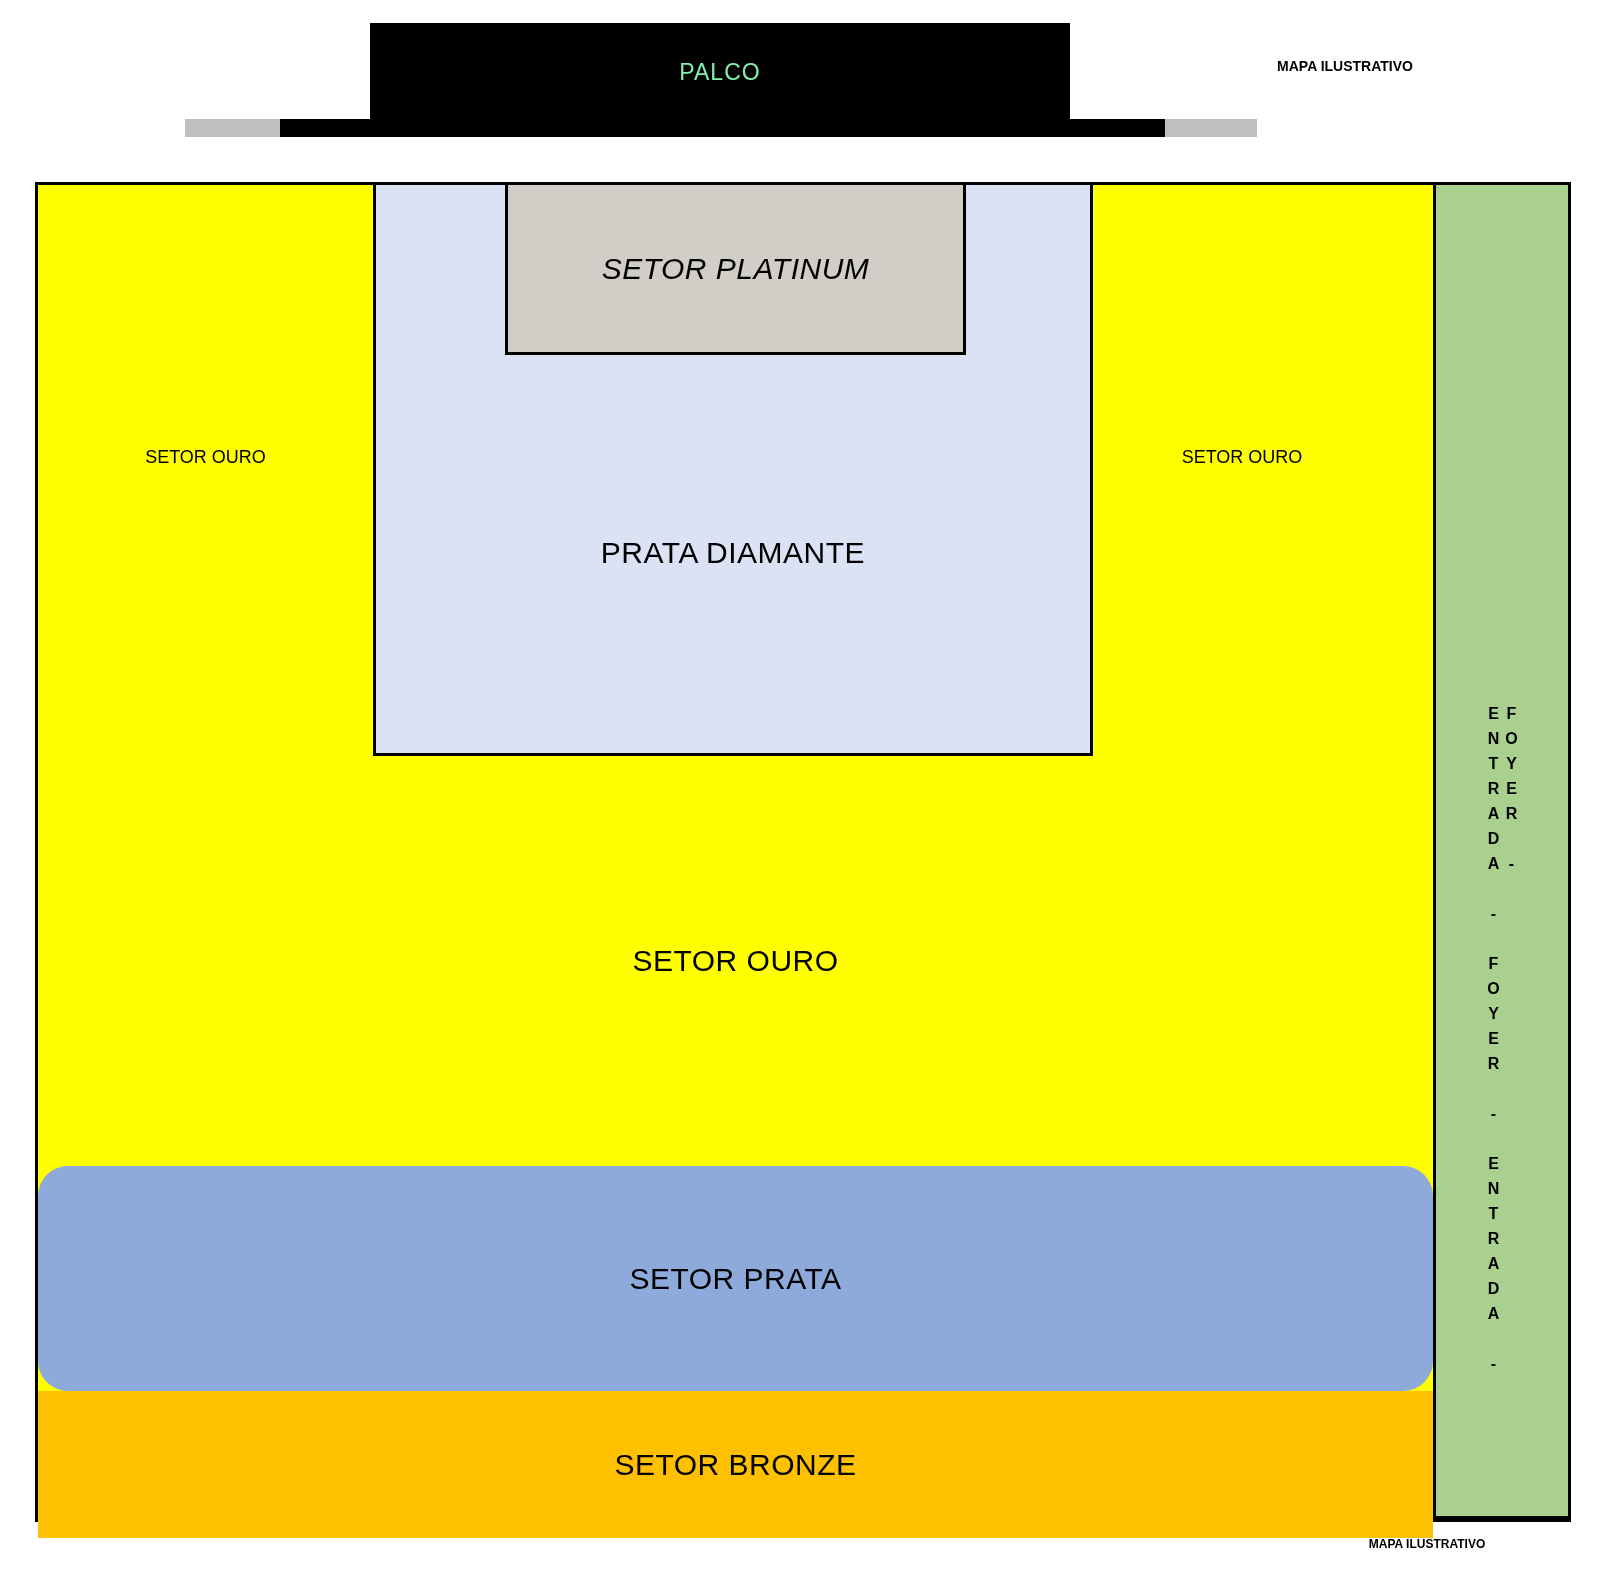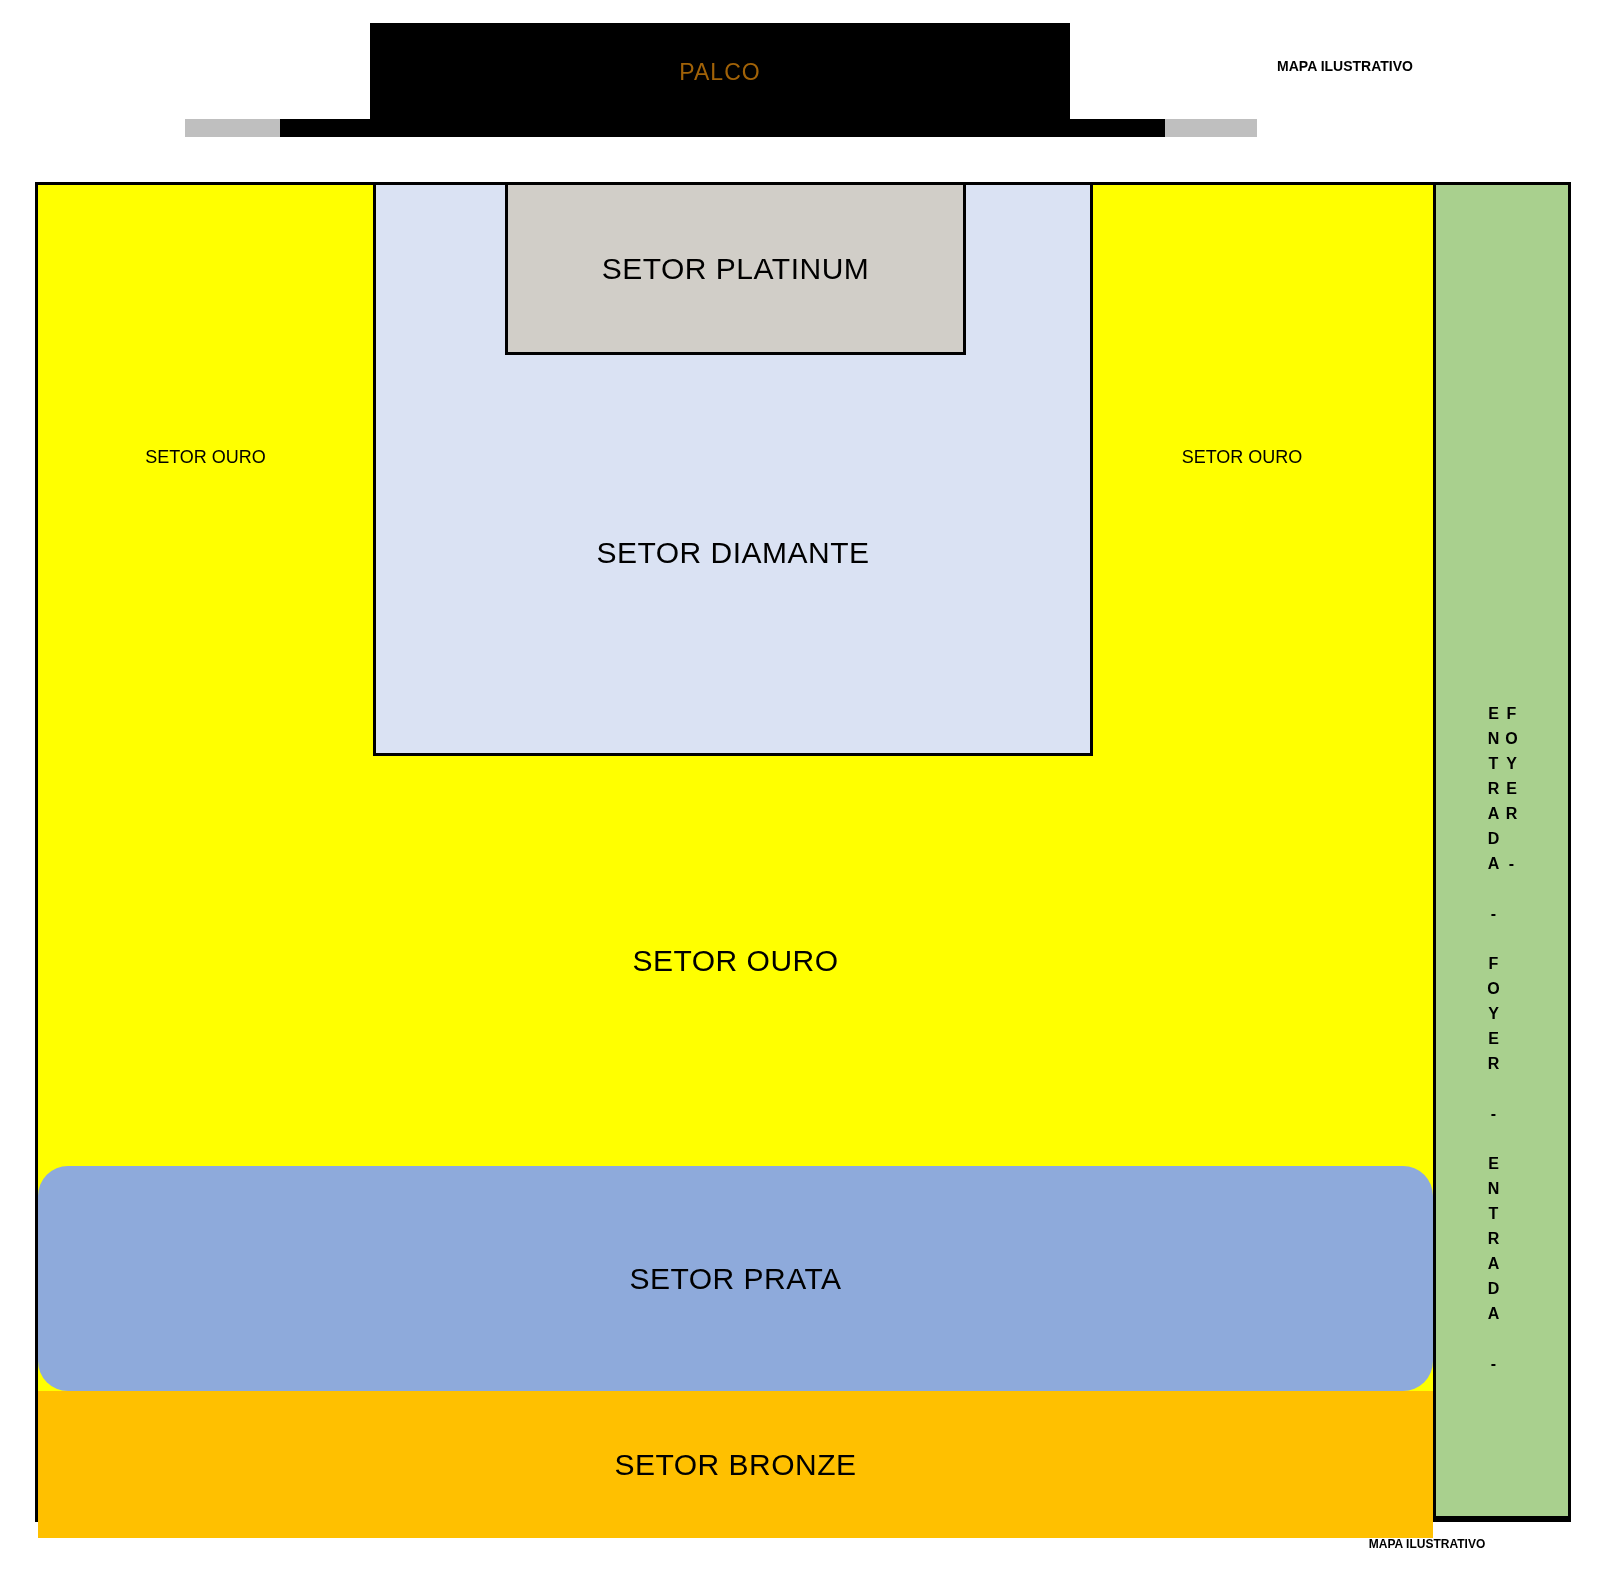--- a/index.html
+++ b/index.html
@@ -85,37 +85,37 @@
     font-size: 16px; font-weight: bold;
     letter-spacing: 8px;
   }
 </style>
 </head>
 <body>
 
 <div id="canvas">
 
   <div class="abs stage-box" style="background-color: rgb(0, 0, 0);">
-    <span class="stage-label" style="color: #a16207;">PALCO</span>
+    <span class="stage-label" style="color: #86efac;">PALCO</span>
   </div>
   <div class="abs stage-bar" style="background-color: rgb(0, 0, 0);"></div>
   <div class="abs wing-left" style="background-color: rgb(191, 191, 191);"></div>
   <div class="abs wing-right" style="background-color: rgb(191, 191, 191);"></div>
 
   <div class="abs note-top">MAPA ILUSTRATIVO</div>
   <div class="abs note-bottom">MAPA ILUSTRATIVO</div>
 
   <div class="abs venue-map" style="background-color: rgb(255, 255, 0);">
 
     <div class="abs sector-diamante" style="background-color: rgb(218, 226, 243);">
-      <div class="abs sector-platinum" style="background-color: rgb(209, 206, 200);">
+      <div class="abs sector-platinum" style="background-color: rgb(209, 206, 200); font-style: italic;">
         <span class="sector-label-lg">SETOR PLATINUM</span>
       </div>
       <div class="abs diamante-label-area">
-        <span class="sector-label-lg">SETOR DIAMANTE</span>
+        <span class="sector-label-lg">PRATA DIAMANTE</span>
       </div>
     </div>
 
     <div class="abs ouro-left-label sector-label-sm">SETOR OURO</div>
     <div class="abs ouro-right-label sector-label-sm">SETOR OURO</div>
     <div class="abs ouro-main-label-area">
       <span class="sector-label-lg">SETOR OURO</span>
     </div>
 
     <div class="abs sector-prata" style="background-color: rgb(142, 170, 219);">

